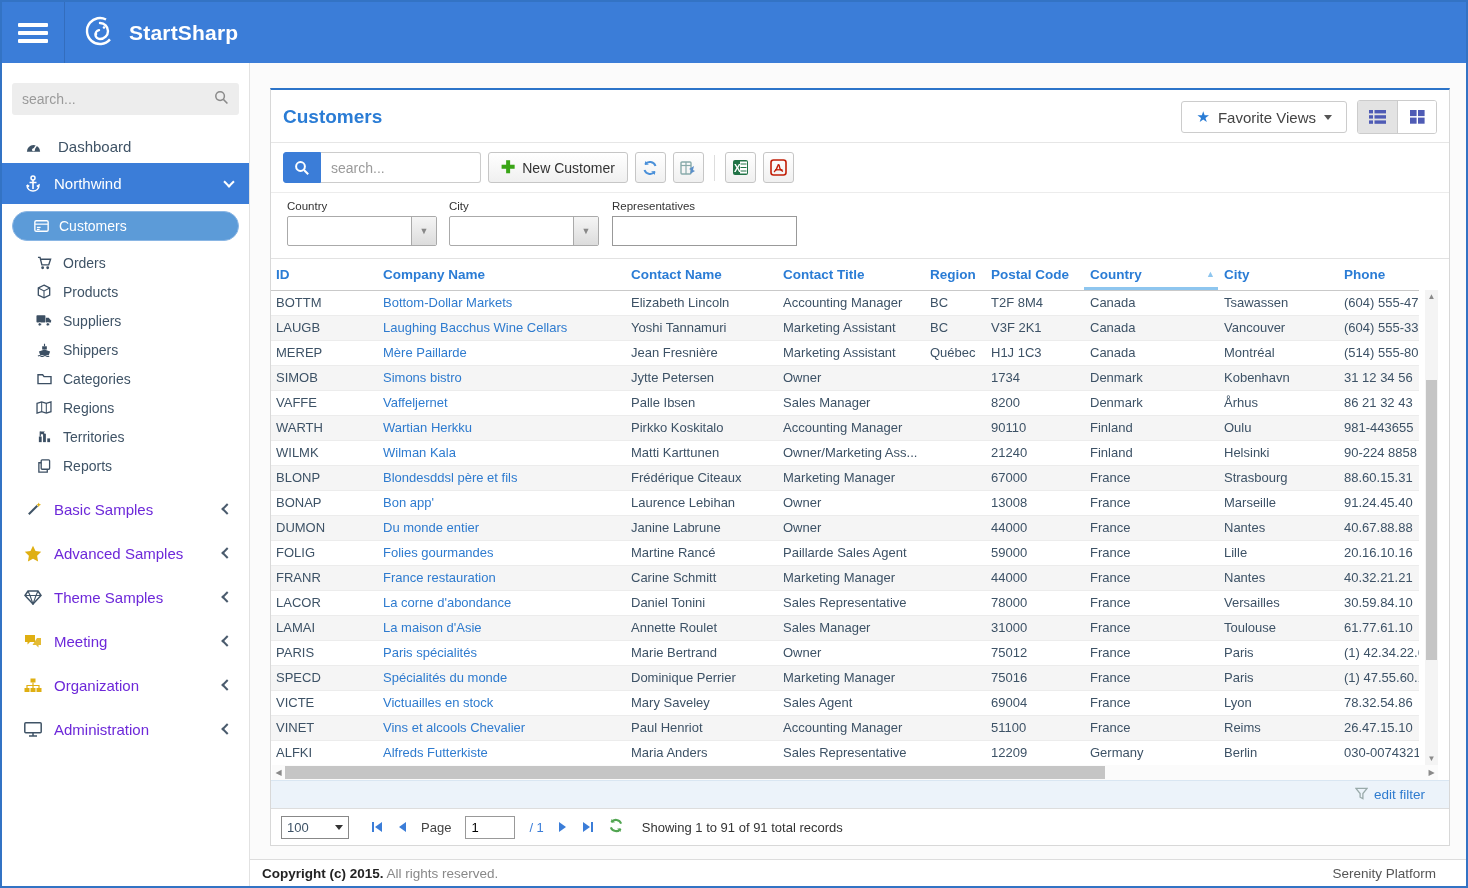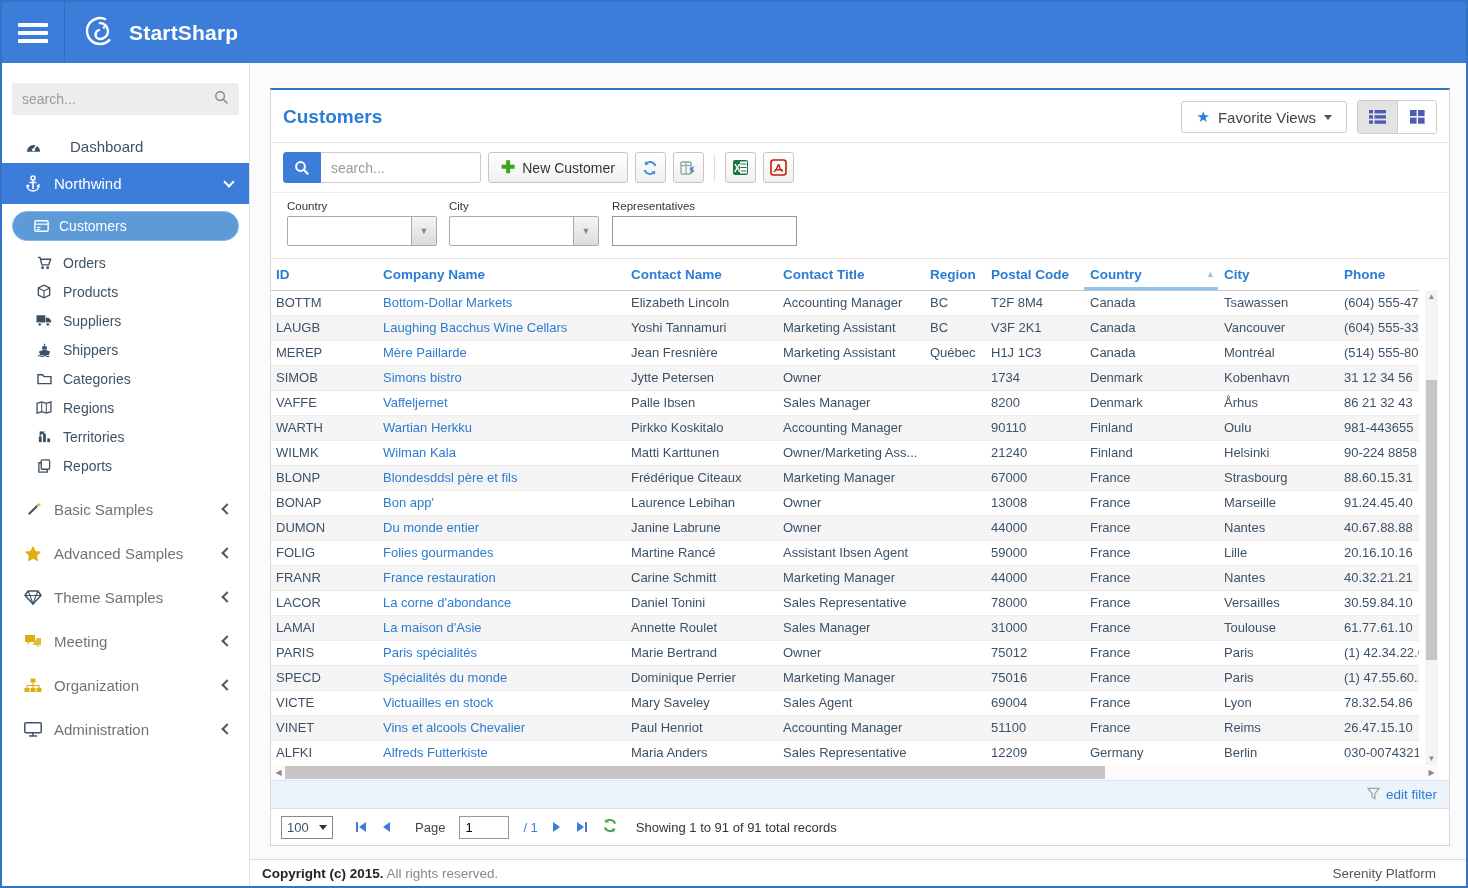--- a/index.html
+++ b/index.html
@@ -25,30 +25,30 @@
 
   
   .body { flex:1; display:flex; min-height:0; }
   .sidebar { width:248px; background:#fff; border-right:1px solid #e2e2e2; flex:none; display:flex; flex-direction:column; overflow:hidden; }
   .main { flex:1; background:#fbfbfb; display:flex; flex-direction:column; min-width:0; }
 
   
   .side-search { margin:20px 10px 14px 10px; height:32px; background:#ededed; border-radius:3px; display:flex; align-items:center; padding:0 10px; }
   .side-search input { flex:1; border:none; background:transparent; outline:none; font-size:14px; color:#555; font-family:inherit; }
   .side-search input::placeholder { color:#9a9a9a; }
-  .side-item { display:flex; align-items:center; gap:28px; height:34px; padding:0 14px 0 22px; color:#3f5366; font-size:15px; cursor:pointer; }
+  .side-item { display:flex; align-items:center; gap:16px; height:34px; padding:0 14px 0 22px; color:#3f5366; font-size:15px; cursor:pointer; }
   .side-item .ico { width:18px; display:flex; justify-content:center; color:#3f5366; }
   .nw-item { height:41px; background:#3b7dd8; color:#fff; font-size:15px; display:flex; align-items:center; gap:12px; padding:0 16px 0 22px; cursor:pointer; }
   .nw-item .ico { color:#fff; width:18px; display:flex; justify-content:center; }
   .chev-down { width:8px; height:8px; border-right:2px solid #fff; border-bottom:2px solid #fff; transform:rotate(45deg); margin-left:auto; margin-top:-4px; }
   .pill { margin:7px 10px; height:30px; background:#5c9bd8; border:1px solid #8ab6e4; border-radius:15px; color:#fff; display:flex; align-items:center; gap:10px; padding:0 14px 0 20px; font-size:14px; cursor:pointer; }
   .pill .ico { color:#fff; width:16px; display:flex; justify-content:center; }
   .sub-item { display:flex; align-items:center; gap:11px; height:29px; padding-left:34px; font-size:14px; color:#3f5366; cursor:pointer; }
   .sub-item .ico { width:16px; display:flex; justify-content:center; color:#3c4f63; }
-  .section-item { display:flex; align-items:center; gap:12px; height:44px; padding:0 18px 0 22px; font-size:15px; color:#737373; cursor:pointer; }
+  .section-item { display:flex; align-items:center; gap:12px; height:44px; padding:0 18px 0 22px; font-size:15px; color:#6d28d9; cursor:pointer; }
   .section-item .ico { width:18px; display:flex; justify-content:center; color:#3f5366; }
   .section-item .ico.yellow { color:#dfaf12; }
   .chev-left { width:8px; height:8px; border-left:2px solid #4a5b6d; border-bottom:2px solid #4a5b6d; transform:rotate(45deg); margin-left:auto; }
   .side-note { margin:16px 14px; font-style:italic; color:#666; font-size:13.5px; line-height:1.35; }
   .side-note .info-ico { display:inline-block; width:14px; height:14px; background:#dfaf12; color:#fff; border-radius:50%; text-align:center; font-size:10px; line-height:14px; font-style:normal; font-weight:700; margin-right:4px; }
   .side-note .ss { color:#d2a40c; }
 
   
   .card { margin:25px 16px 0 20px; background:#fff; border:1px solid #d8d8d8; border-top:2px solid #2c74c9; display:flex; flex-direction:column; }
   .card-head { display:flex; align-items:center; justify-content:space-between; padding:10px 12px 8px 12px; border-bottom:1px solid #e6e6e6; }
@@ -91,29 +91,29 @@
   table.grid tr.even { background:#f5f5f5; }
   table.grid th:first-child, table.grid td:first-child { padding-left:5px; }
 
   .vscroll { position:absolute; top:31px; right:11px; width:13px; bottom:0; background:#f4f4f4; }
   .vscroll .sarrow { position:absolute; left:0; width:13px; height:13px; color:#8a8a8a; font-size:8px; text-align:center; line-height:13px; cursor:pointer; }
   .vscroll .thumb { position:absolute; left:1px; width:11px; top:90px; height:280px; background:#c5c5c5; cursor:pointer; }
   .hscroll { height:15px; margin:0 11px 0 1px; position:relative; background:#fbfbfb; }
   .hscroll .sarrow { position:absolute; top:0; width:13px; height:15px; color:#8a8a8a; font-size:8px; text-align:center; line-height:15px; cursor:pointer; }
   .hscroll .thumb { position:absolute; top:1px; height:13px; left:13px; width:820px; background:#c5c5c5; cursor:pointer; }
 
-  .editfilter-bar { height:28px; background:#ecf3fa; border-top:1px solid #d9e6f2; display:flex; align-items:center; justify-content:flex-end; gap:6px; padding:0 12px; }
+  .editfilter-bar { height:28px; background:#ecf3fa; border-top:1px solid #d9e6f2; display:flex; align-items:center; justify-content:flex-end; gap:6px; padding:0 24px; }
   .editfilter-link { color:#2e7bcf; font-size:13.5px; cursor:pointer; }
 
   .pager { height:37px; border-top:1px solid #ddd; display:flex; align-items:center; gap:8px; padding:0 10px; }
-  .psel { width:52px; height:23px; border:1px solid #888; background:#fff; display:flex; align-items:center; justify-content:space-between; padding:0 5px; font-size:13px; cursor:pointer; }
+  .psel { width:68px; height:23px; border:1px solid #888; background:#fff; display:flex; align-items:center; justify-content:space-between; padding:0 5px; font-size:13px; cursor:pointer; }
   .psel .caret { border-top-color:#333; }
   .pnav { display:flex; align-items:center; gap:14px; margin-left:14px; color:#3b7dd8; }
   .pnav .nbtn { cursor:pointer; display:flex; align-items:center; }
-  .page-lab { color:#444; margin-left:10px; }
+  .page-lab { color:#444; }
   .page-input { width:50px; height:23px; border:1px solid #999; padding:0 5px; font-family:inherit; font-size:13px; outline:none; }
   .refresh-green { color:#52a552; margin-left:6px; cursor:pointer; }
   .pstatus { color:#333; margin-left:10px; }
 
   .main-footer { margin-top:auto; height:27px; background:#fff; border-top:1px solid #ddd; display:flex; align-items:center; justify-content:space-between; padding:0 30px 0 12px; font-size:13.5px; }
   .copy strong { color:#222; }
   .copy span { color:#888; }
   .platform { color:#555;text-align:center; }
 </style>
 </head>
@@ -583,21 +583,21 @@
                   <td></td>
                   <td>44000</td>
                   <td>France</td>
                   <td>Nantes</td>
                   <td>40.67.88.88</td>
                 </tr>
                 <tr>
                   <td>FOLIG</td>
                   <td class="link">Folies gourmandes</td>
                   <td>Martine Rancé</td>
-                  <td>Assistant Ibsen Agent</td>
+                  <td>Paillarde Sales Agent</td>
                   <td></td>
                   <td>59000</td>
                   <td>France</td>
                   <td>Lille</td>
                   <td>20.16.10.16</td>
                 </tr>
                 <tr class="even">
                   <td>FRANR</td>
                   <td class="link">France restauration</td>
                   <td>Carine Schmitt</td>

